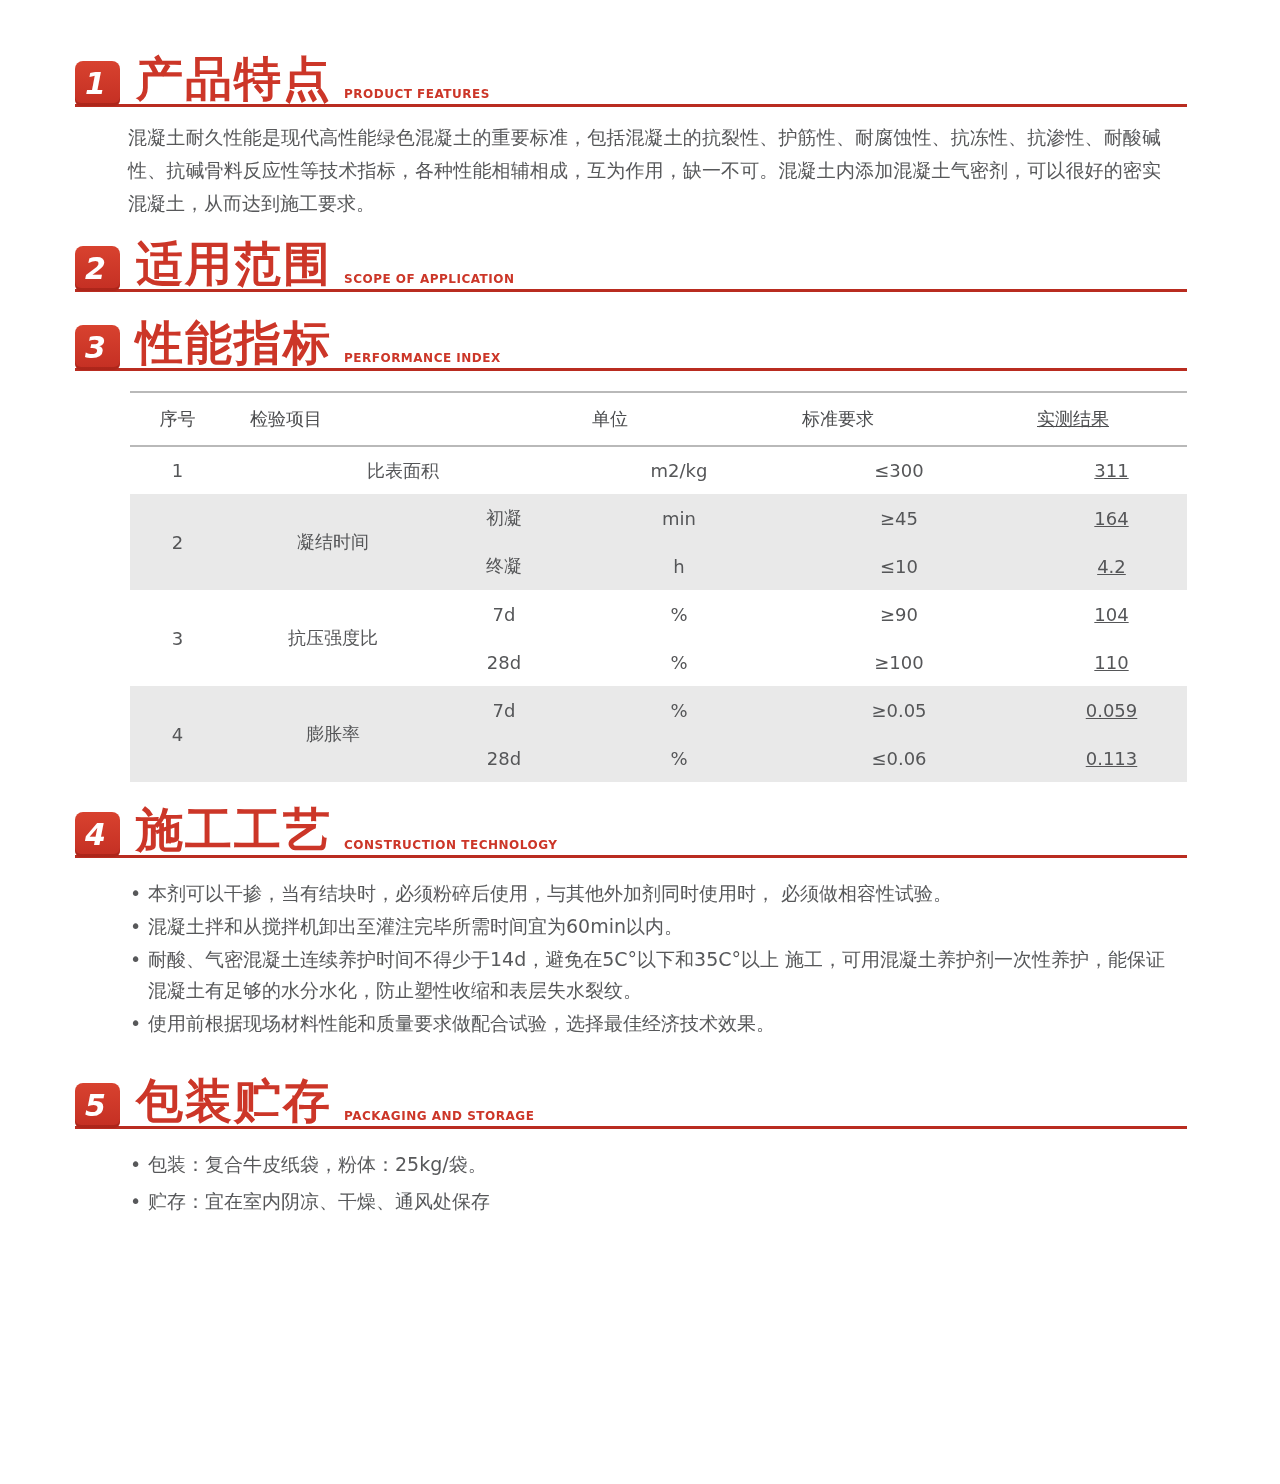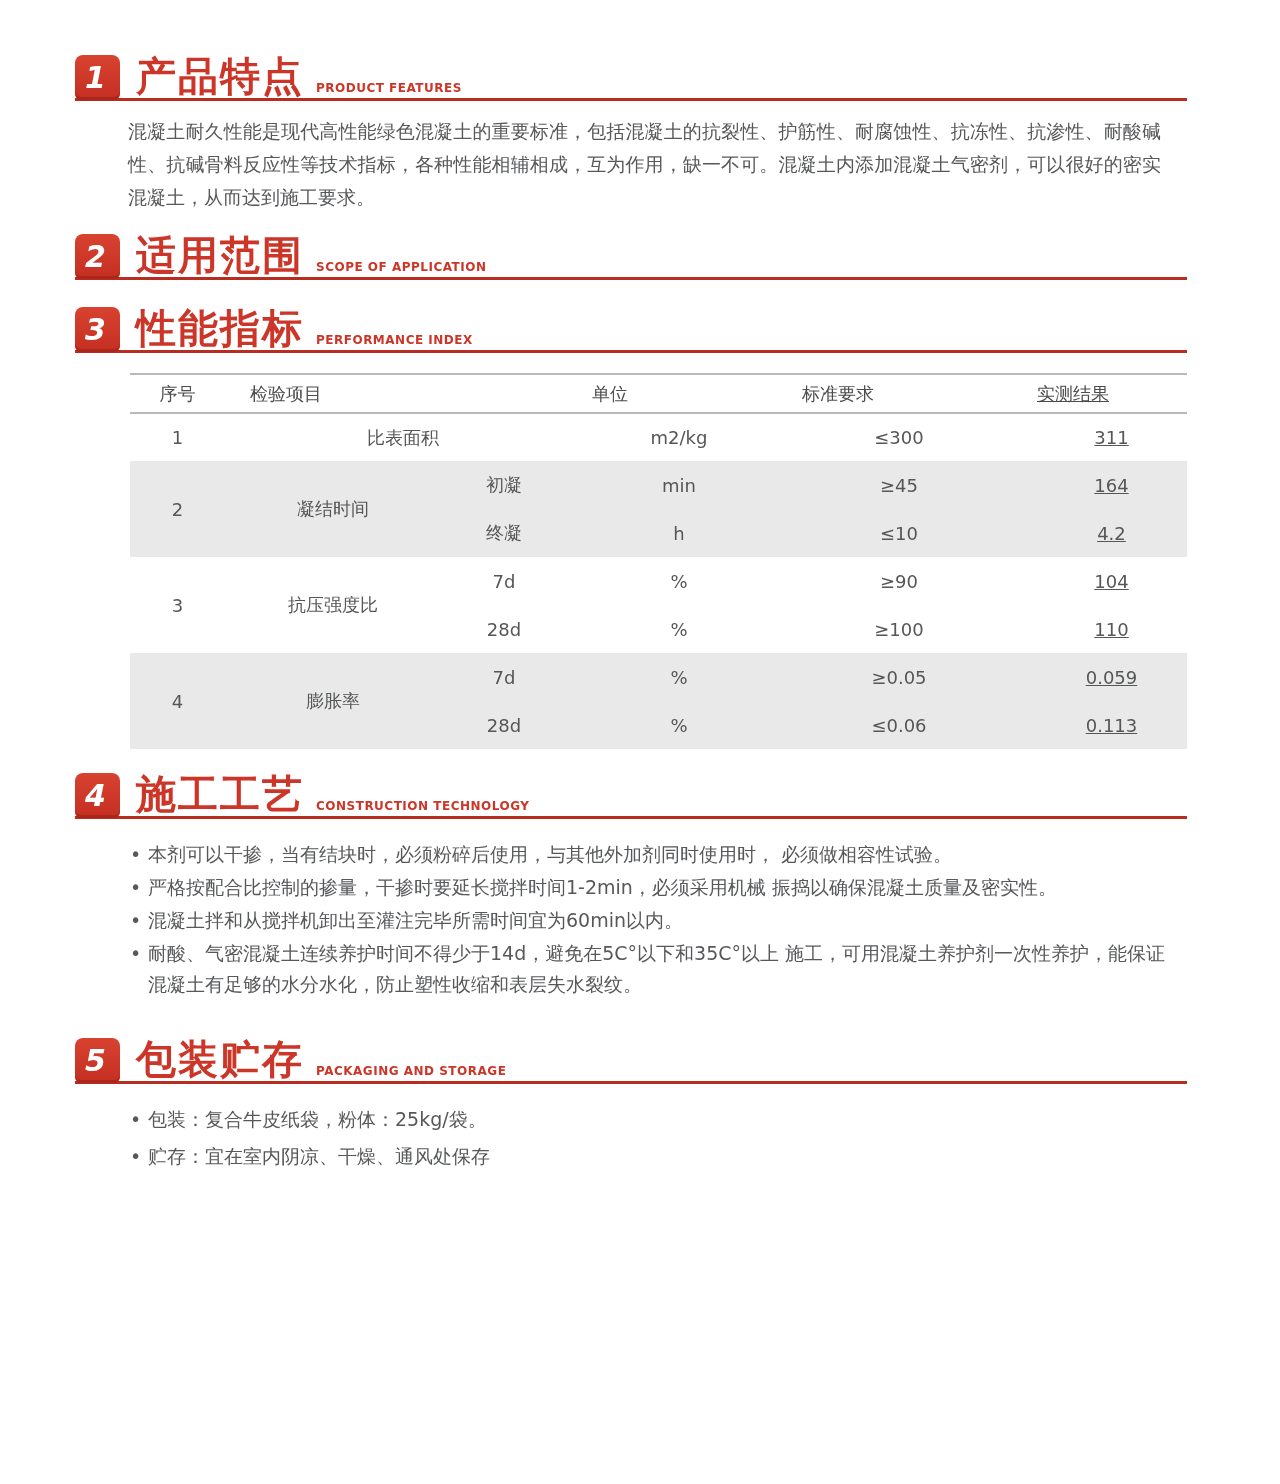--- a/index.html
+++ b/index.html
@@ -42,21 +42,21 @@
   .sec-num{
     color:#fff;
     font-size:30px;
     font-weight:bold;
     font-style:italic;
     line-height:1;
     padding-right:4px;
   }
   .sec-title{
     color:var(--red);
-    font-size:40px;
+    font-size:47px;
     font-weight:bold;
     line-height:1;
     margin:0 0 2px 16px;
     letter-spacing:2px;
   }
   .sec-subtitle{
     color:var(--red);
     font-size:12px;
     font-weight:600;
     line-height:1;
@@ -100,21 +100,21 @@
     font-size:18px;
     color:var(--table-gray);
     table-layout:fixed;
   }
   table.perf thead tr{
     border-top:2px solid var(--rule);
     border-bottom:2px solid var(--rule);
   }
   table.perf th{
     font-weight:normal;
-    height:39px;
+    height:54px;
     color:#4c4d4f;
     text-align:left;
     vertical-align:middle;
   }
   table.perf td{
     height:48px;
     vertical-align:middle;
     text-align:center;
   }
   .col-idx{text-align:center !important;}
@@ -245,23 +245,23 @@
   <div class="section sec4">
     <div class="sec-header">
       <div class="sec-badge">
         <span class="sec-num">4</span>
       </div>
       <h2 class="sec-title">施工工艺</h2>
       <span class="sec-subtitle">CONSTRUCTION TECHNOLOGY</span>
     </div>
     <ul class="bullets">
       <li>本剂可以干掺，当有结块时，必须粉碎后使用，与其他外加剂同时使用时， 必须做相容性试验。</li>
-      <li>严格按配合比控制的掺量，干掺时要延长搅拌时间1-2min，必须采用机械 振捣以确保混凝土质量及密实性。</li>
       <li>混凝土拌和从搅拌机卸出至灌注完毕所需时间宜为60min以内。</li>
       <li>耐酸、气密混凝土连续养护时间不得少于14d，避免在5C°以下和35C°以上 施工，可用混凝土养护剂一次性养护，能保证混凝土有足够的水分水化，防止塑性收缩和表层失水裂纹。</li>
+      <li>使用前根据现场材料性能和质量要求做配合试验，选择最佳经济技术效果。</li>
     </ul>
   </div>
 
   <div class="section sec5">
     <div class="sec-header">
       <div class="sec-badge">
         <span class="sec-num">5</span>
       </div>
       <h2 class="sec-title">包装贮存</h2>
       <span class="sec-subtitle">PACKAGING AND STORAGE</span>

